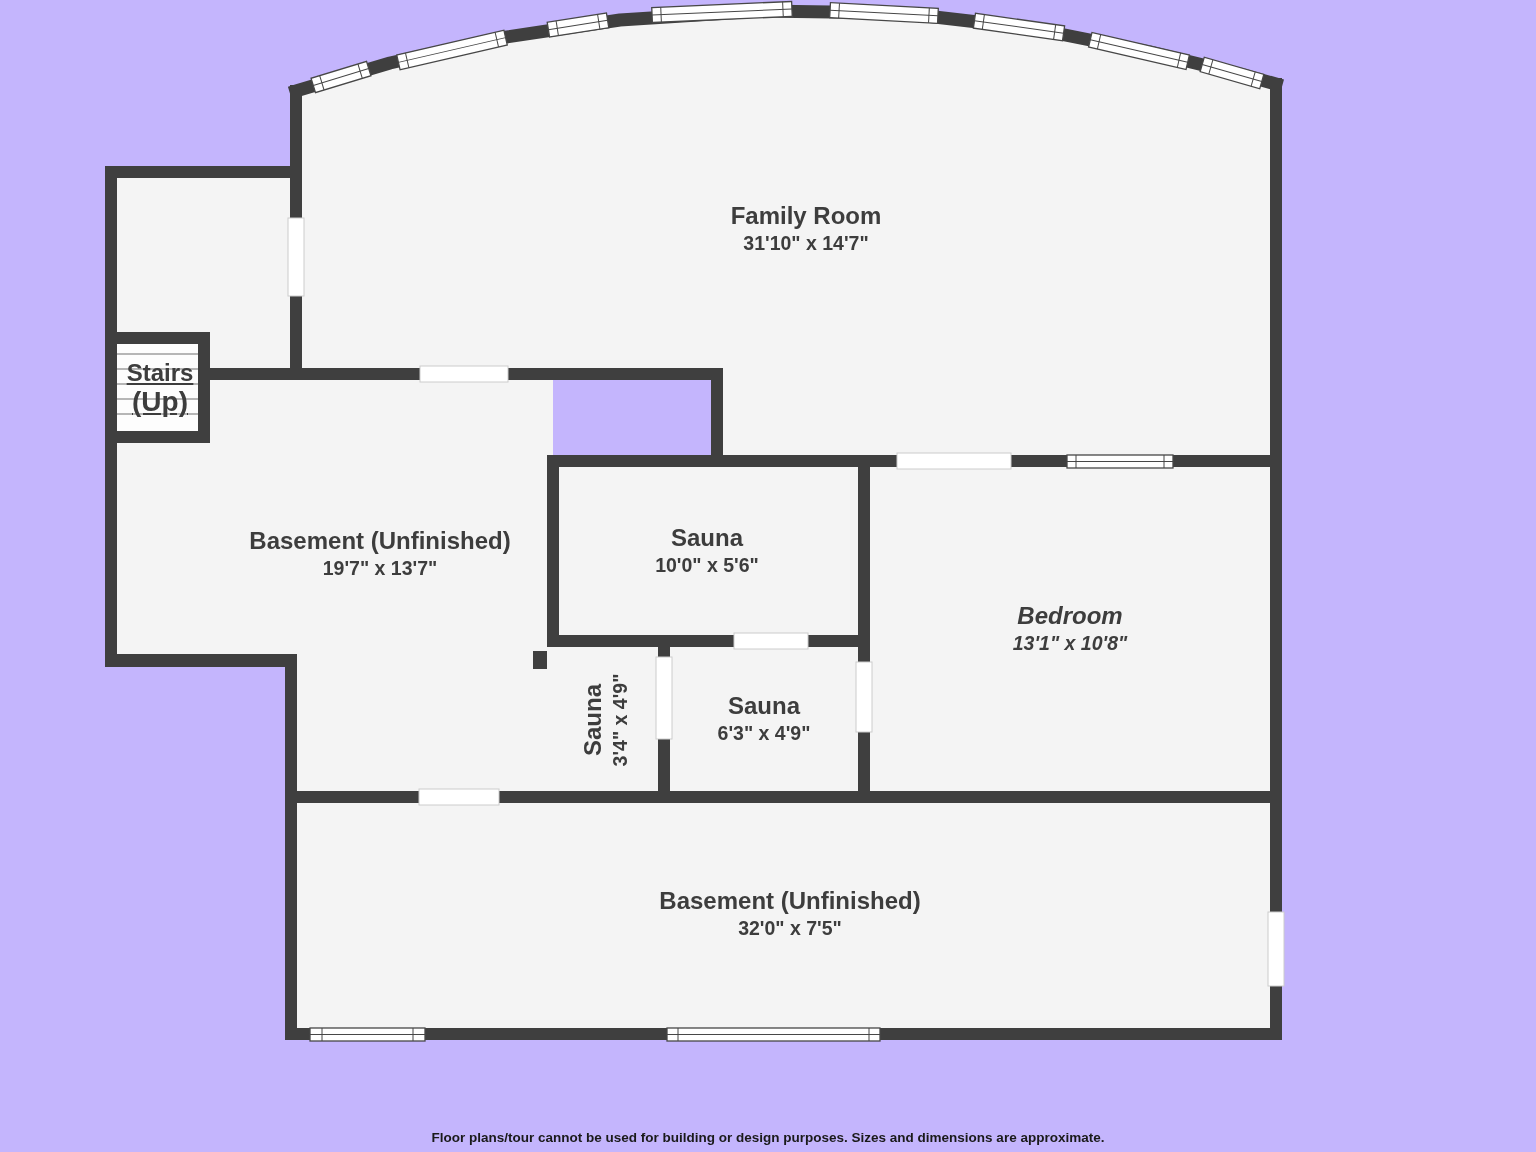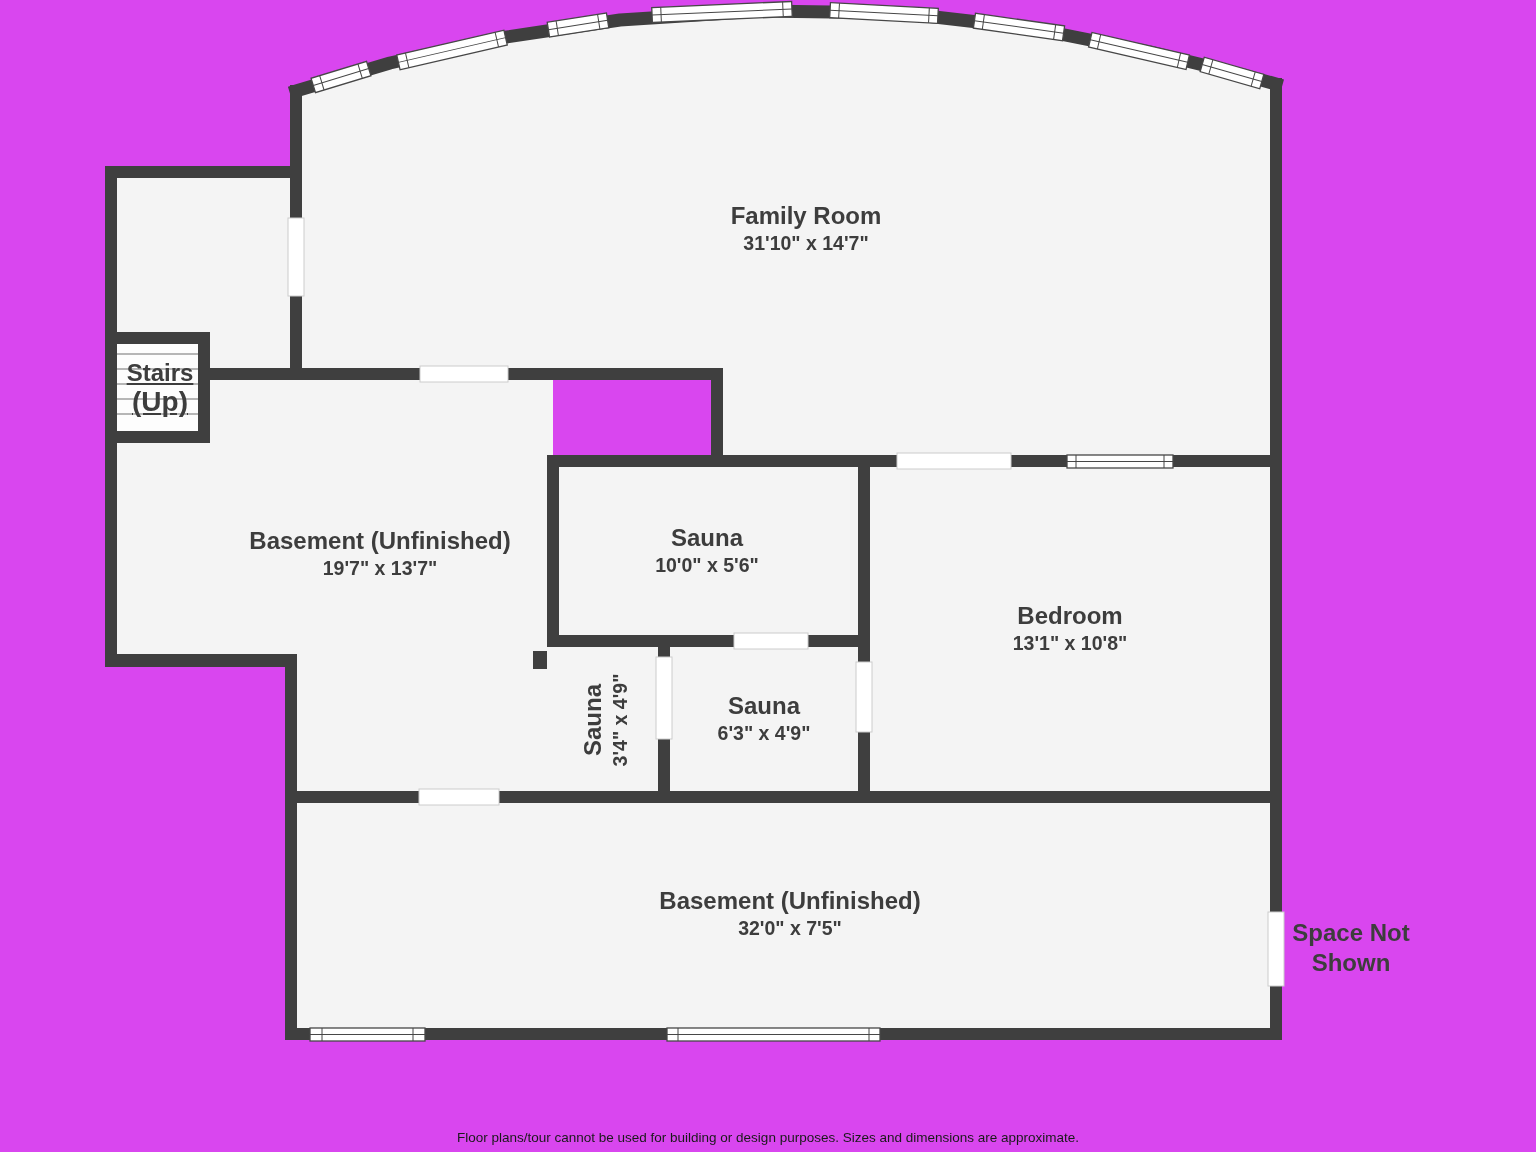--- a/index.html
+++ b/index.html
@@ -1,28 +1,28 @@
 <!DOCTYPE html>
 <html><head>
 <meta charset="utf-8">
 <style>
   html,body{margin:0;padding:0;background:#ffffff;}
-  #stage{position:relative;width:1536px;height:1152px;background:#d946ef;overflow:hidden;
+  #stage{position:relative;width:1536px;height:1152px;background:#c4b5fd;overflow:hidden;
          font-family:"Liberation Sans",sans-serif;}
   #plan-svg{position:absolute;left:0;top:0;}
   .room-label{position:absolute;transform:translate(-50%,-50%);text-align:center;
               color:#3d3d3d;white-space:nowrap;}
   .room-label.rotated{transform:translate(-50%,-50%) rotate(-90deg);}
   .room-name{display:block;font-size:24px;font-weight:700;line-height:28px;}
   .room-dims{display:block;font-size:19.5px;font-weight:700;line-height:26px;}
   .stairs-label .room-dims{font-size:28px;font-weight:700;line-height:30px;}
   .annotation{position:absolute;transform:translate(-50%,-50%);text-align:center;
               color:#3d3d3d;font-size:24px;font-weight:700;line-height:30px;width:160px;white-space:normal;}
   #footer-note{position:absolute;left:0;top:1130px;width:100%;text-align:center;
-               color:#1a1a1a;font-size:13.5px;font-weight:400;}
+               color:#1a1a1a;font-size:13.5px;font-weight:700;}
 </style>
 </head>
 <body>
 
 <div id="stage">
 
   <svg id="plan-svg" width="1536" height="1152" viewBox="0 0 1536 1152">
 
     <g>
       <rect x="111" y="172" width="185" height="202" fill="#f4f4f4"></rect>
@@ -165,37 +165,36 @@
   <div class="room-label" style="left:380px;top:554px;">
     <span class="room-name">Basement (Unfinished)</span>
     <span class="room-dims">19'7" x 13'7"</span>
   </div>
 
   <div class="room-label" style="left:707px;top:551px;">
     <span class="room-name">Sauna</span>
     <span class="room-dims">10'0" x 5'6"</span>
   </div>
 
-  <div class="room-label" style="left:1070px;top:629px;">
+  <div class="room-label" style="left:1070px;top:629px;font-style:italic;">
     <span class="room-name">Bedroom</span>
     <span class="room-dims">13'1" x 10'8"</span>
   </div>
 
   <div class="room-label rotated" style="left:606px;top:720px;">
     <span class="room-name">Sauna</span>
     <span class="room-dims">3'4" x 4'9"</span>
   </div>
 
   <div class="room-label" style="left:764px;top:719px;">
     <span class="room-name">Sauna</span>
     <span class="room-dims">6'3" x 4'9"</span>
   </div>
 
   <div class="room-label" style="left:790px;top:914px;">
     <span class="room-name">Basement (Unfinished)</span>
     <span class="room-dims">32'0" x 7'5"</span>
   </div>
 
-  <div class="annotation" style="left:1351px;top:948px;">Space Not Shown</div>
 
   <div id="footer-note">Floor plans/tour cannot be used for building or design purposes. Sizes and dimensions are approximate.</div>
 
 </div>
 
 </body></html>

